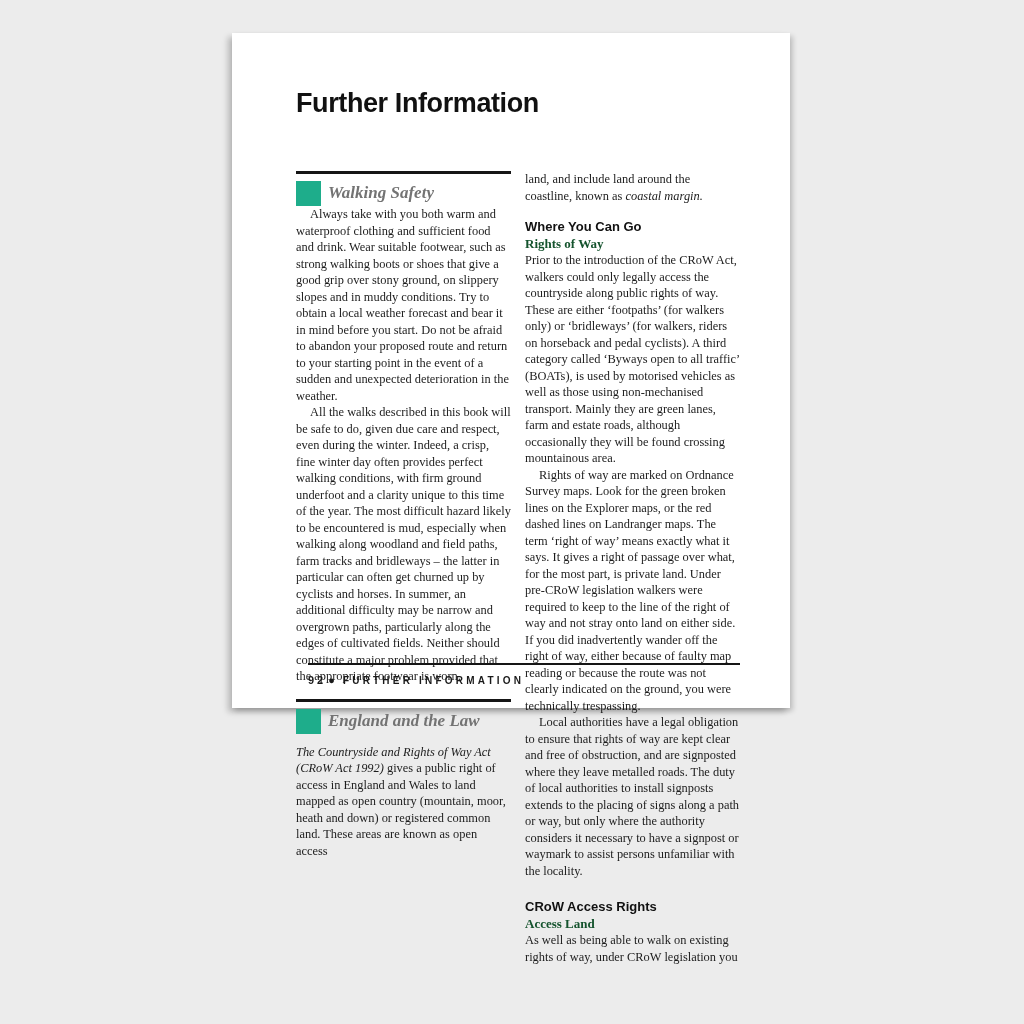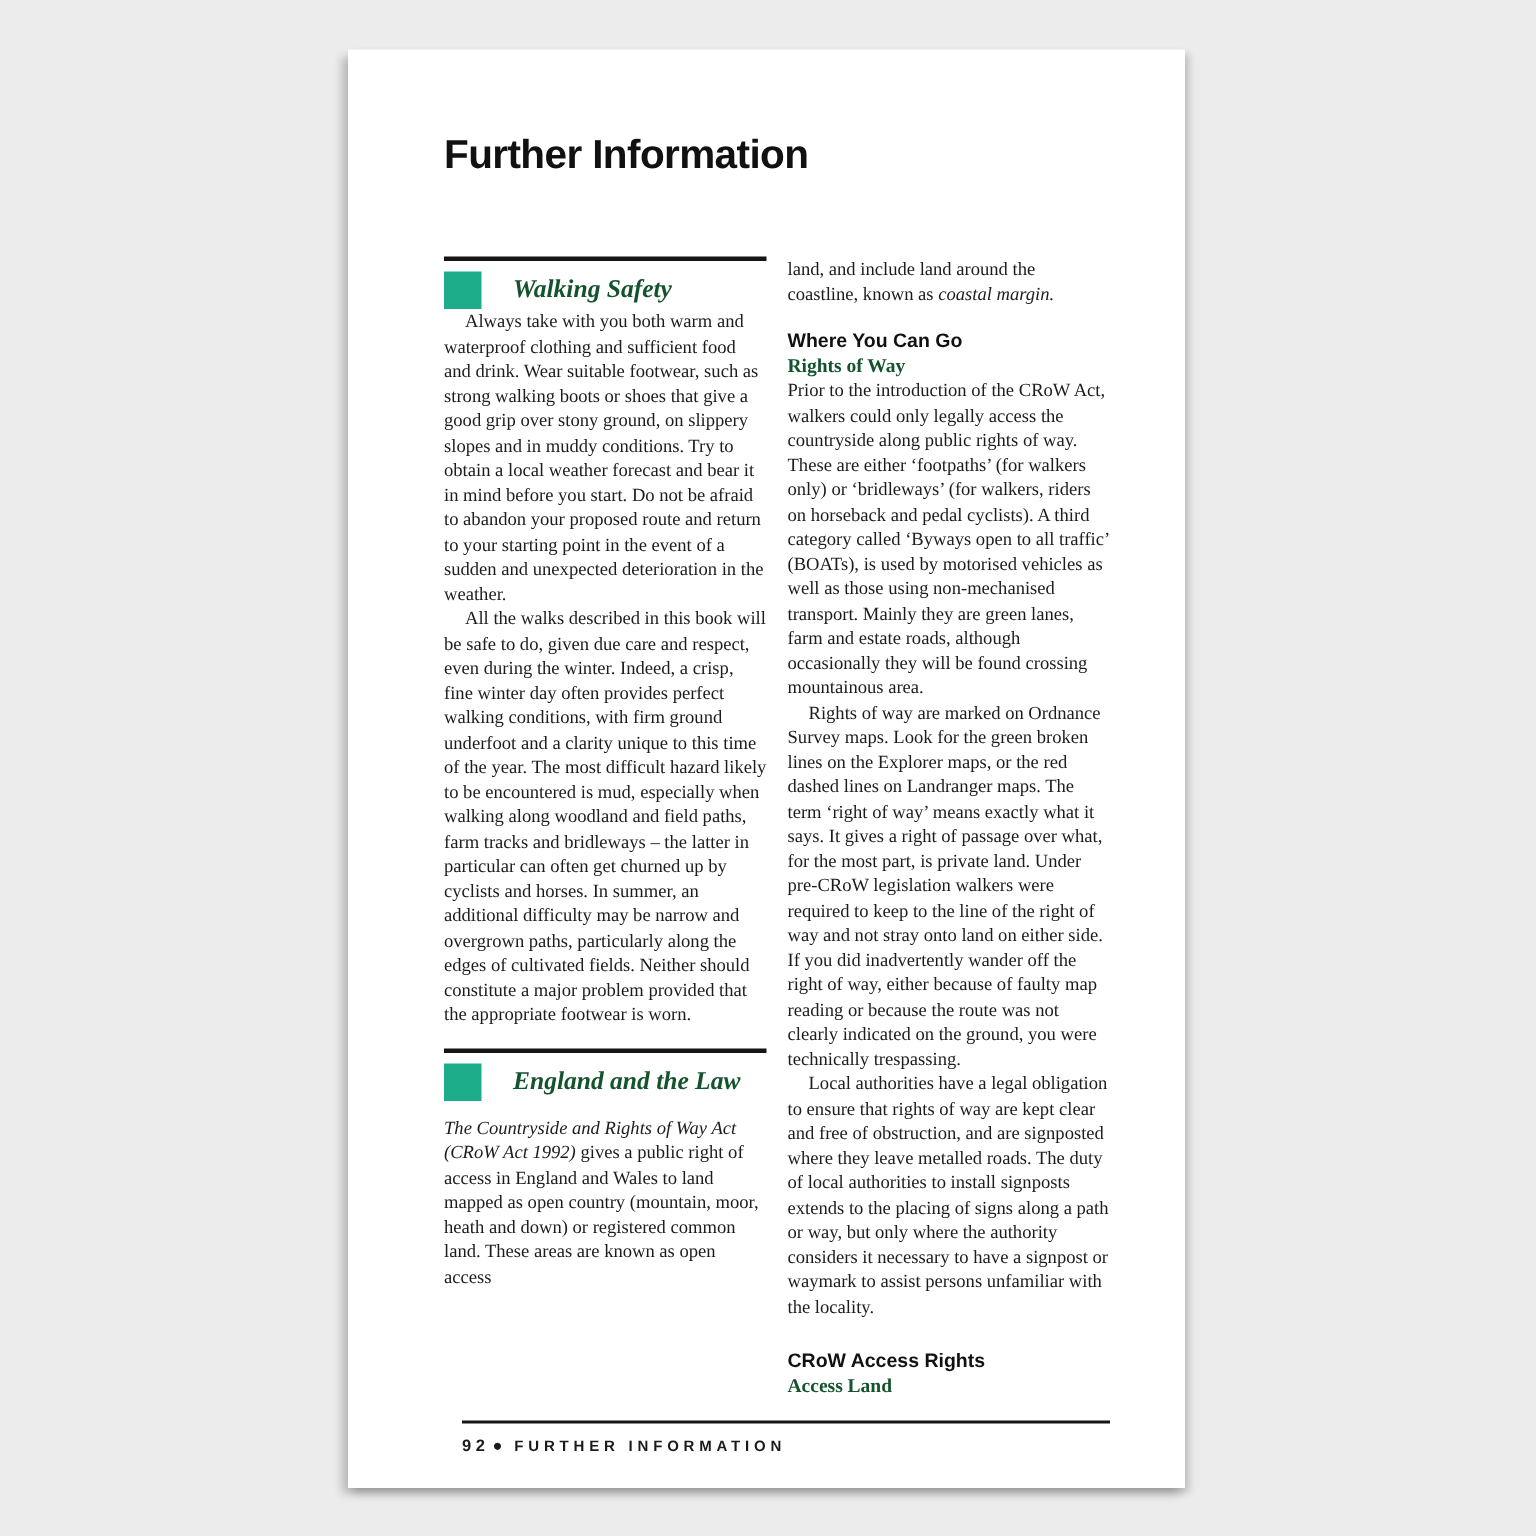--- a/index.html
+++ b/index.html
@@ -6,21 +6,21 @@
   body {
     width:1024px; height:1024px;
     background:#ececec;
     font-family:"Liberation Serif", serif;
     position:relative;
     overflow:hidden;
   }
   .page {
     position:absolute;
     left:232px; top:33px;
-    width:558px; height:959px;
+    width:558px; height:675px;
     background:#ffffff;
     box-shadow:-4px 4px 6px rgba(0,0,0,0.22), 3px 3px 5px rgba(0,0,0,0.18);
     box-sizing:border-box;
     padding:55px 50px 0 64px;
   }
   .page-title {
     font-family:"Liberation Sans", sans-serif;
     font-weight:bold;
     font-size:27px;
     letter-spacing:-0.4px;
@@ -49,22 +49,22 @@
   .section-marker {
     width:25px; height:25px;
     background:#1ead8b;
     flex:0 0 auto;
   }
   .section-title {
     font-family:"Liberation Serif", serif;
     font-style:italic;
     font-weight:bold;
     font-size:17px;
-    color:#14532d;
-    margin-left:21px;
+    color:#737373;
+    margin-left:7px;
     white-space:nowrap;
   }
   .col p { margin:0; }
   .col p.first { margin-top:10px; }
   .col p.indent { text-indent:14px; }
   .h-sans {
     font-family:"Liberation Sans", sans-serif;
     font-weight:bold;
     font-size:13px;
     color:#111;
@@ -133,20 +133,21 @@
 
       <h3 class="h-sans">Where You Can Go</h3>
       <h4 class="h-serif">Rights of Way</h4>
 
       <p>Prior to the introduction of the CRoW Act, walkers could only legally access the countryside along public rights of way. These are either ‘footpaths’ (for walkers only) or ‘bridleways’ (for walkers, riders on horseback and pedal cyclists). A third category called ‘Byways open to all traffic’ (BOATs), is used by motorised vehicles as well as those using non-mechanised transport. Mainly they are green lanes, farm and estate roads, although occasionally they will be found crossing mountainous area.</p>
       <p class="indent">Rights of way are marked on Ordnance Survey maps. Look for the green broken lines on the Explorer maps, or the red dashed lines on Landranger maps. The term ‘right of way’ means exactly what it says. It gives a right of passage over what, for the most part, is private land. Under pre-CRoW legislation walkers were required to keep to the line of the right of way and not stray onto land on either side. If you did inadvertently wander off the right of way, either because of faulty map reading or because the route was not clearly indicated on the ground, you were technically trespassing.</p>
       <p class="indent">Local authorities have a legal obligation to ensure that rights of way are kept clear and free of obstruction, and are signposted where they leave metalled roads. The duty of local authorities to install signposts extends to the placing of signs along a path or way, but only where the authority considers it necessary to have a signpost or waymark to assist persons unfamiliar with the locality.</p>
 
       <h3 class="h-sans gap-lg">CRoW Access Rights</h3>
       <h4 class="h-serif">Access Land</h4>
+      <p>As well as being able to walk on existing rights of way, under CRoW legislation you</p>
 
     </div>
   </div>
 
   <div class="footer">
     <span class="pagenum">92</span>
     <span class="bullet">●</span>
     <span class="label">FURTHER INFORMATION</span>
   </div>
 

